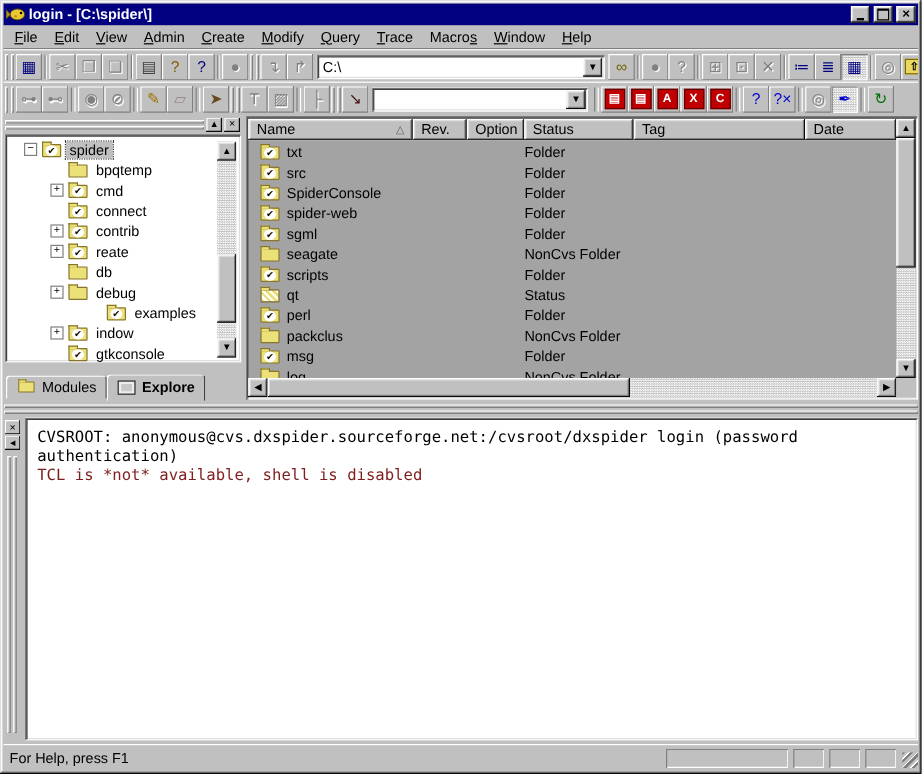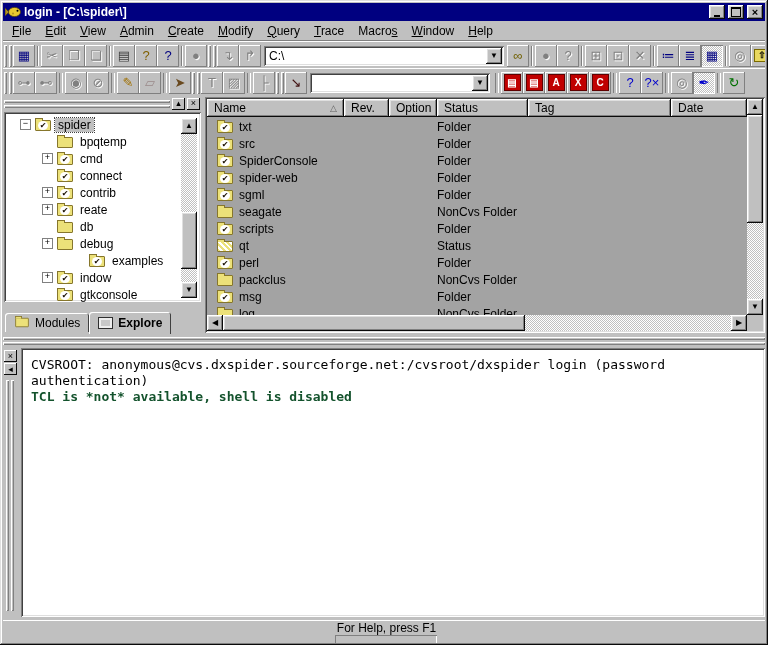--- a/index.html
+++ b/index.html
@@ -116,21 +116,21 @@
   .cgrip .dockbtn{position:absolute;left:1px;margin:0;}
   #console-close{top:0;} #console-collapse{top:13px;}
   .grip-v{position:absolute;width:3px;top:30px;bottom:6px;box-shadow:inset 1px 1px #fff,inset -1px -1px #808080;}
   #gv1{left:3px;} #gv2{left:8px;}
   .consolebox{position:absolute;left:18px;right:0;top:0;bottom:0;background:#fff;
     box-shadow:inset 1px 1px #808080,inset -1px -1px #fff,inset 2px 2px #404040,inset -2px -2px #dfdfdf;
     padding:9px 10px;box-sizing:border-box;font:13px "DejaVu Sans Mono",monospace;overflow:hidden;}
   .cline{white-space:pre-wrap;word-break:break-word;line-height:16px;}
   
   .statusbar{position:absolute;left:3px;right:3px;bottom:3px;height:21px;border-top:1px solid #fff;
-    display:flex;align-items:center;flex-direction:column;}
+    display:flex;align-items:center;}
   .smsg{flex:1;padding-left:5px;}
   .spane{height:16px;box-shadow:inset 1px 1px #808080,inset -1px -1px #fff;margin-left:4px;flex:none;}
   .spane.wide{width:102px;} .spane.small{width:26px;}
   .resize-grip{width:13px;height:13px;margin-left:5px;margin-top:4px;flex:none;
     background:repeating-linear-gradient(315deg,transparent 0 2px,#808080 2px 4px,#fff 4px 5px);}
 </style>
 </head>
 <body>
 
 <div class="win-border"></div>
@@ -609,21 +609,21 @@
 
 <div class="consolepanel">
   <div class="cgrip">
     <span class="dockbtn" id="console-close">×</span>
     <span class="dockbtn" id="console-collapse">◂</span>
     <span class="grip-v" id="gv1"></span>
     <span class="grip-v" id="gv2"></span>
   </div>
   <div class="consolebox" id="console-box">
       <div class="cline" style="color: rgb(0, 0, 0);">CVSROOT: anonymous@cvs.dxspider.sourceforge.net:/cvsroot/dxspider login (password authentication)</div>
-      <div class="cline" style="color: #14532d; font-weight: bold;">TCL is *not* available, shell is disabled</div>
+      <div class="cline" style="color: #7f1d1d;">TCL is *not* available, shell is disabled</div>
     </div>
 </div>
 
 <div class="statusbar">
   <span class="smsg">For Help, press F1</span>
   <span class="spane wide"></span>
   <span class="spane small"></span>
   <span class="spane small"></span>
   <span class="spane small"></span>
   <span class="resize-grip"></span>

